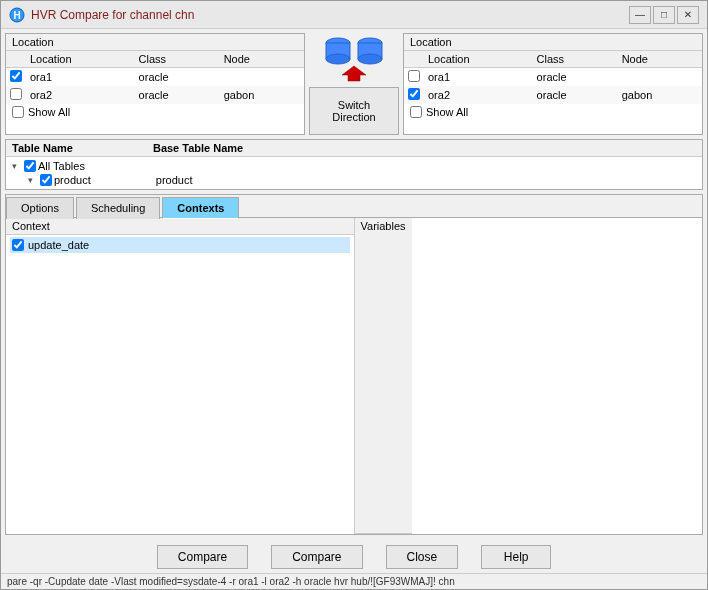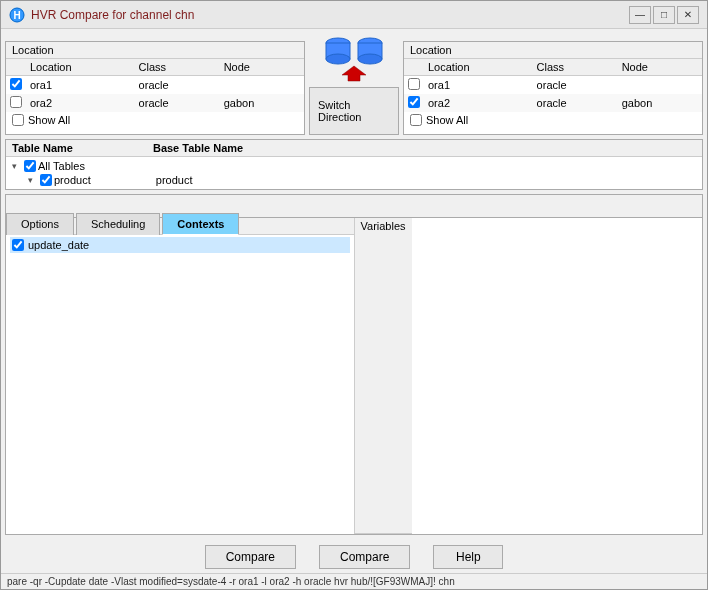--- a/index.html
+++ b/index.html
@@ -68,21 +68,20 @@
     .top-section {
       display: flex;
       gap: 4px;
       align-items: stretch;
     }
 
     .location-panel {
       flex: 1;
       border: 1px solid #aaa;
       background: #fff;
-      margin-top: 8px;
     }
     .location-panel-title {
       background: #f0f0f0;
       border-bottom: 1px solid #ccc;
       padding: 2px 6px;
       font-size: 11px;
       font-weight: normal;
     }
     .location-table {
       width: 100%;
@@ -126,21 +125,21 @@
       width: 64px;
       height: 50px;
     }
     .switch-btn {
       background: #e8e8e8;
       border: 1px solid #aaa;
       padding: 11px 8px;
       cursor: pointer;
       font-size: 11px;
       width: 100%;
-      text-align: left;
+      text-align: center;
     }
 
     
     .tables-section {
       border: 1px solid #aaa;
       background: #fff;
       padding: 0;
     }
     .tables-header {
       display: flex;
@@ -189,21 +188,21 @@
     }
     .tab {
       padding: 4px 14px;
       font-size: 11px;
       border: 1px solid #aaa;
       border-bottom: none;
       margin-right: 2px;
       cursor: pointer;
       background: #e0e0e0;
       position: relative;
-      top: 18px;
+      top: 2px;
     }
     .tab.active {
       background: #7dd3fc;
       border-bottom: 1px solid #fff;
       font-weight: bold;
     }
     .tab-content {
       flex: 1;
       display: flex;
       gap: 0;
@@ -449,20 +448,21 @@
         </div>
 
       </div>
     </div>
 
   </div>
 
   <div class="bottom-bar">
     <button class="bottom-btn">Compare</button>
     <button class="bottom-btn">Compare</button>
+    <button class="bottom-btn">Close</button>
     <button class="bottom-btn">Help</button>
   </div>
 
   <div class="status-bar">
     <span>pare -qr -Cupdate date -Vlast modified=sysdate-4 -r ora1 -l ora2 -h oracle hvr hub/![GF93WMAJ]! chn</span>
   </div>
 
 </div>
 
 </body></html>

